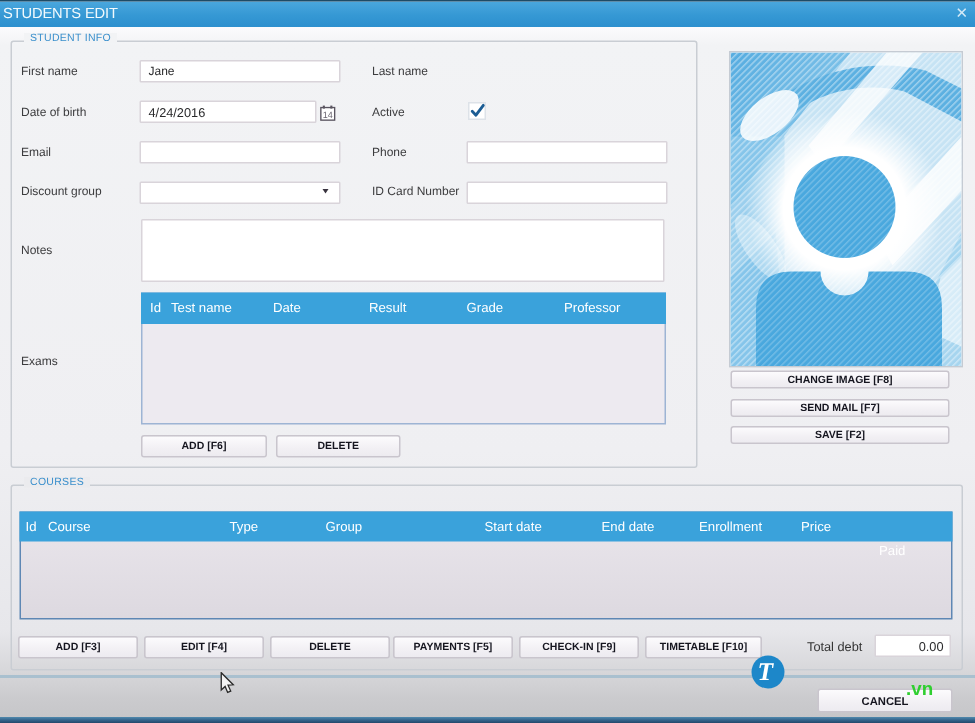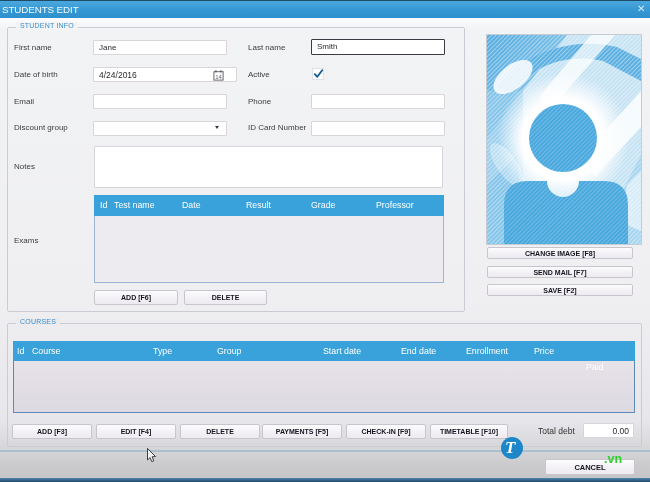--- a/index.html
+++ b/index.html
@@ -39,34 +39,33 @@
   <div class="abs lbl" style="left:14px;top:123px;">Discount group</div>
   <div class="abs lbl" style="left:14px;top:162px;">Notes</div>
   <div class="abs lbl" style="left:14px;top:236px;">Exams</div>
 
   <div class="abs lbl" style="left:248px;top:43px;">Last name</div>
   <div class="abs lbl" style="left:248px;top:70px;">Active</div>
   <div class="abs lbl" style="left:248px;top:97px;">Phone</div>
   <div class="abs lbl" style="left:248px;top:123px;">ID Card Number</div>
 
   <div class="abs inp" style="left:93px;top:40px;width:134px;height:15px;padding:2px 5px;">Jane</div>
-  <div class="abs inp" style="left:93px;top:67px;width:144px;height:15px;padding:2px 5px;font-size:8.5px;">4/24/2016</div>
+  <div class="abs inp" style="left:93px;top:67px;width:118px;height:15px;padding:2px 5px;font-size:8.5px;">4/24/2016</div>
   <div class="abs inp" style="left:93px;top:94px;width:134px;height:15px;"></div>
   <div class="abs inp" style="left:93px;top:121px;width:134px;height:15px;"></div>
 
   <svg class="abs" style="left:213px;top:70px;" width="11" height="11" viewBox="0 0 11 11">
     <rect x="0.9" y="1.7" width="9.2" height="8.4" fill="#fff" stroke="#5a5560" stroke-width="0.9"></rect>
     <rect x="2.2" y="0.4" width="1.4" height="2" fill="#5a5560"></rect>
     <rect x="7.2" y="0.4" width="1.4" height="2" fill="#5a5560"></rect>
     <text x="5.5" y="8.6" font-size="6" fill="#6a6570" text-anchor="middle" font-family="Liberation Sans">14</text>
   </svg>
 
   <div class="abs" style="left:215px;top:126px;width:0;height:0;border-left:2.5px solid transparent;border-right:2.5px solid transparent;border-top:3.5px solid #38333e;"></div>
 
-  <div class="abs inp" style="left:311px;top:39px;width:134px;height:16px;padding:2px 5px;border:1px solid #3c3c44;">Smith</div>
   <div class="abs inp" style="left:311px;top:94px;width:134px;height:15px;"></div>
   <div class="abs inp" style="left:311px;top:121px;width:134px;height:15px;"></div>
 
   <div class="abs" style="left:312px;top:68px;width:12px;height:12px;background:#fff;border:1px solid #dde2e8;"></div>
   <svg class="abs" style="left:311px;top:66px;" width="16" height="16" viewBox="0 0 16 16">
     <path d="M3.8 8.2 L6.3 10.8 L11.2 4.2" stroke="#1c5d94" stroke-width="1.9" fill="none" stroke-linecap="round" stroke-linejoin="round"></path>
   </svg>
 
   <div class="abs inp" style="left:94px;top:146px;width:349px;height:42px;"></div>
 

